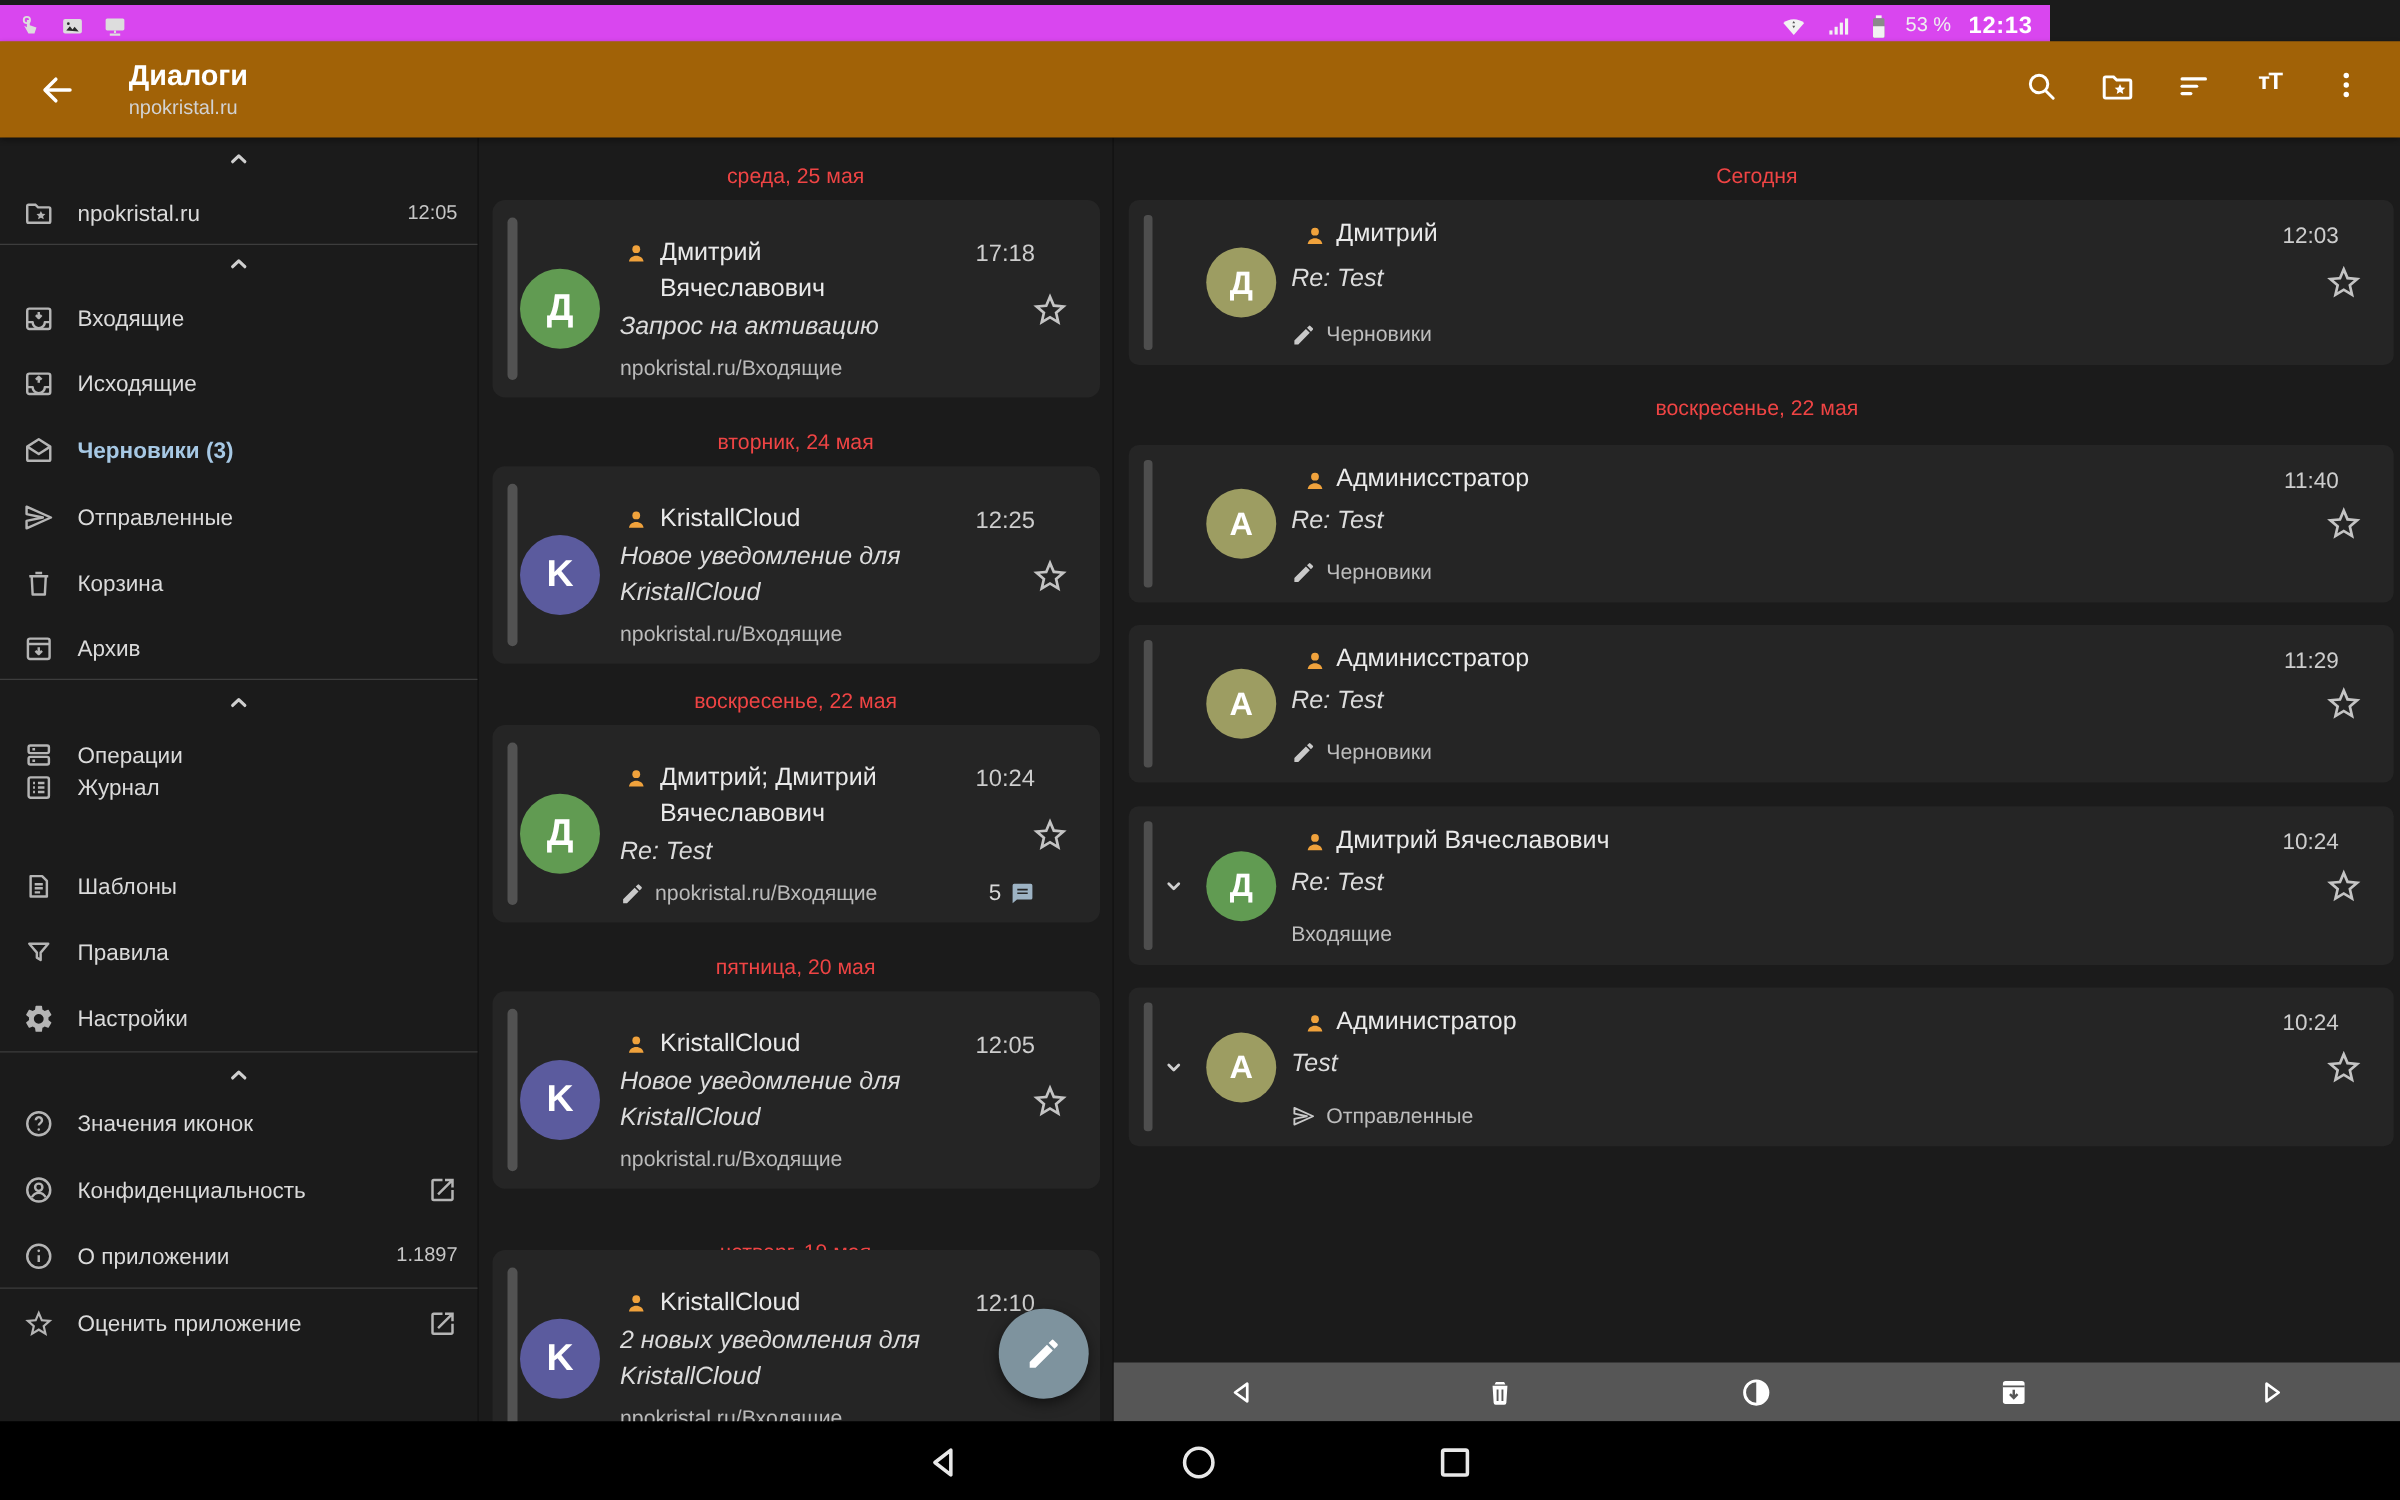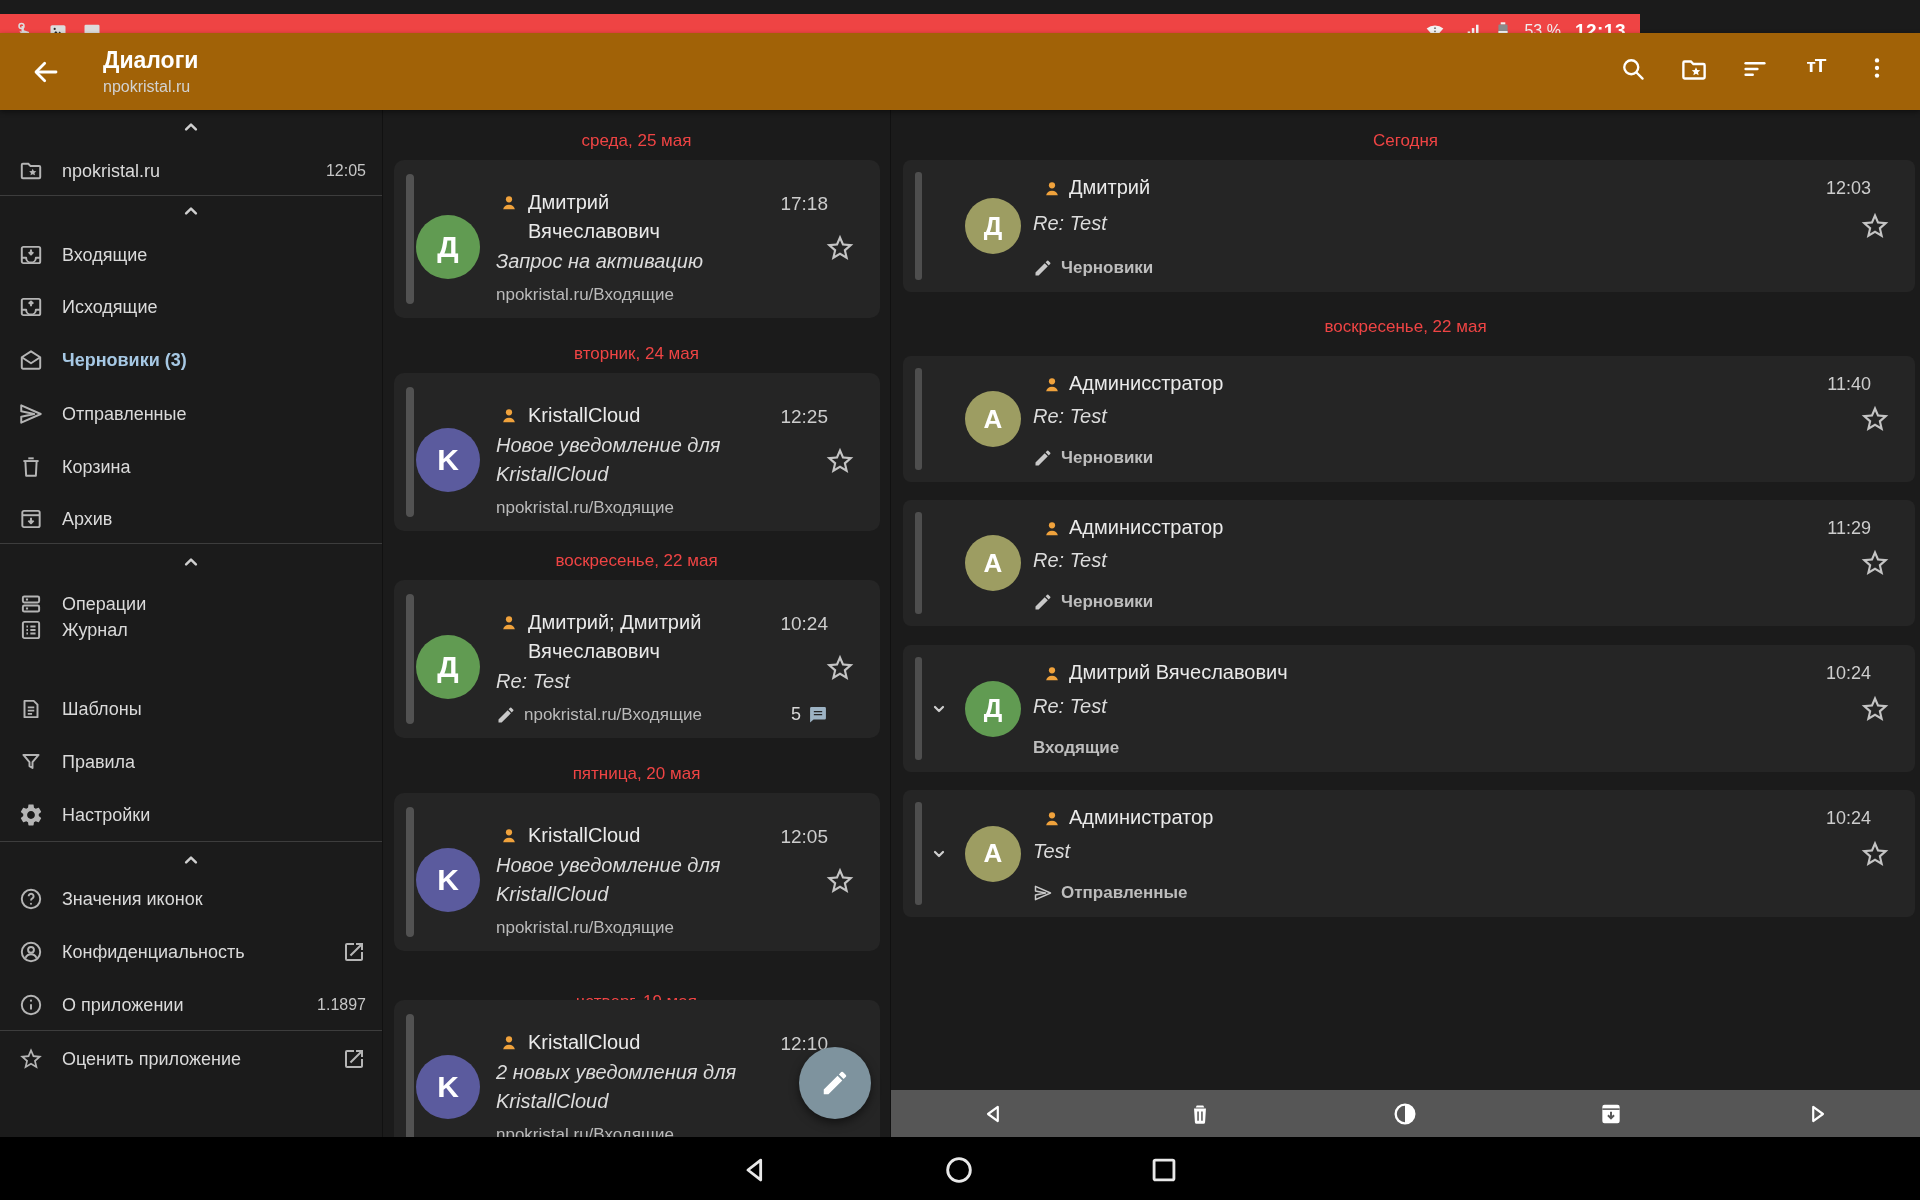--- a/index.html
+++ b/index.html
@@ -1,21 +1,21 @@
 <!DOCTYPE html>
 <html><head>
 <meta charset="utf-8">
 <style>
   html,body{margin:0;padding:0;background:#000;}
   .screen{position:relative;width:1920px;height:1200px;background:#1b1b1b;overflow:hidden;
           font-family:"Liberation Sans",sans-serif;color:#ddd;-webkit-font-smoothing:antialiased;}
   svg{display:block;}
 
   
-  .statusbar{position:absolute;top:14px;left:0;width:1640px;height:33px;background:#ef4444;
+  .statusbar{position:absolute;top:4px;left:0;width:1640px;height:33px;background:#d946ef;
              display:flex;align-items:center;justify-content:space-between;padding:0 14px;box-sizing:border-box;}
   .sb-left,.sb-right{display:flex;align-items:center;gap:14px;}
   .sb-batt{font-size:16px;color:#efefef;}
   .sb-clock{font-size:19px;font-weight:bold;color:#fff;letter-spacing:.5px;}
 
   
   .appbar{position:absolute;top:33px;left:0;width:1920px;height:77px;background:#a16207;
           display:flex;align-items:center;box-shadow:0 2px 5px rgba(0,0,0,.45);z-index:30;}
   .ab-back{background:none;border:none;margin-left:30px;padding:0;width:32px;height:32px;cursor:pointer;}
   .ab-titles{margin-left:41px;line-height:1.25;}
@@ -65,21 +65,21 @@
   .rstrip{position:absolute;left:12px;top:12px;bottom:12px;width:7px;border-radius:3px;background:#4e4e4e;}
   .rchev{position:absolute;left:24px;top:calc(50% - 12px);width:24px;height:24px;cursor:pointer;}
   .ravatar{position:absolute;left:62px;top:calc(50% - 28px);width:56px;height:56px;border-radius:50%;
            display:flex;align-items:center;justify-content:center;font-size:26px;font-weight:bold;color:#fff;}
   .rperson{position:absolute;left:138px;top:18px;}
   .rname{position:absolute;left:166px;top:16px;font-size:20px;color:#eaeaea;white-space:nowrap;}
   .rtime{position:absolute;right:44px;top:18px;font-size:18px;color:#cdcdcd;}
   .rstar{position:absolute;right:24px;top:calc(50% - 16px);width:32px;height:32px;cursor:pointer;}
   .rsubject{position:absolute;left:130px;top:calc(50% - 14px);font-size:20px;font-style:italic;color:#dcdcdc;}
   .rfolder{position:absolute;left:130px;bottom:14px;display:flex;align-items:center;gap:8px;
-           font-size:17px;color:#bdbdbd;font-weight:bold;}
+           font-size:17px;color:#bdbdbd;}
 
   
   .toolbar{position:absolute;left:0;top:980px;width:1029px;height:47px;background:#565656;display:flex;z-index:20;}
   .toolbar .tbtn{flex:1;display:flex;align-items:center;justify-content:center;background:none;border:none;cursor:pointer;}
 
   
   .fab{position:absolute;left:799px;top:1047px;width:72px;height:72px;border-radius:50%;background:#7e939e;
        display:flex;align-items:center;justify-content:center;border:none;cursor:pointer;z-index:25;
        box-shadow:0 4px 10px rgba(0,0,0,.5);}
 

